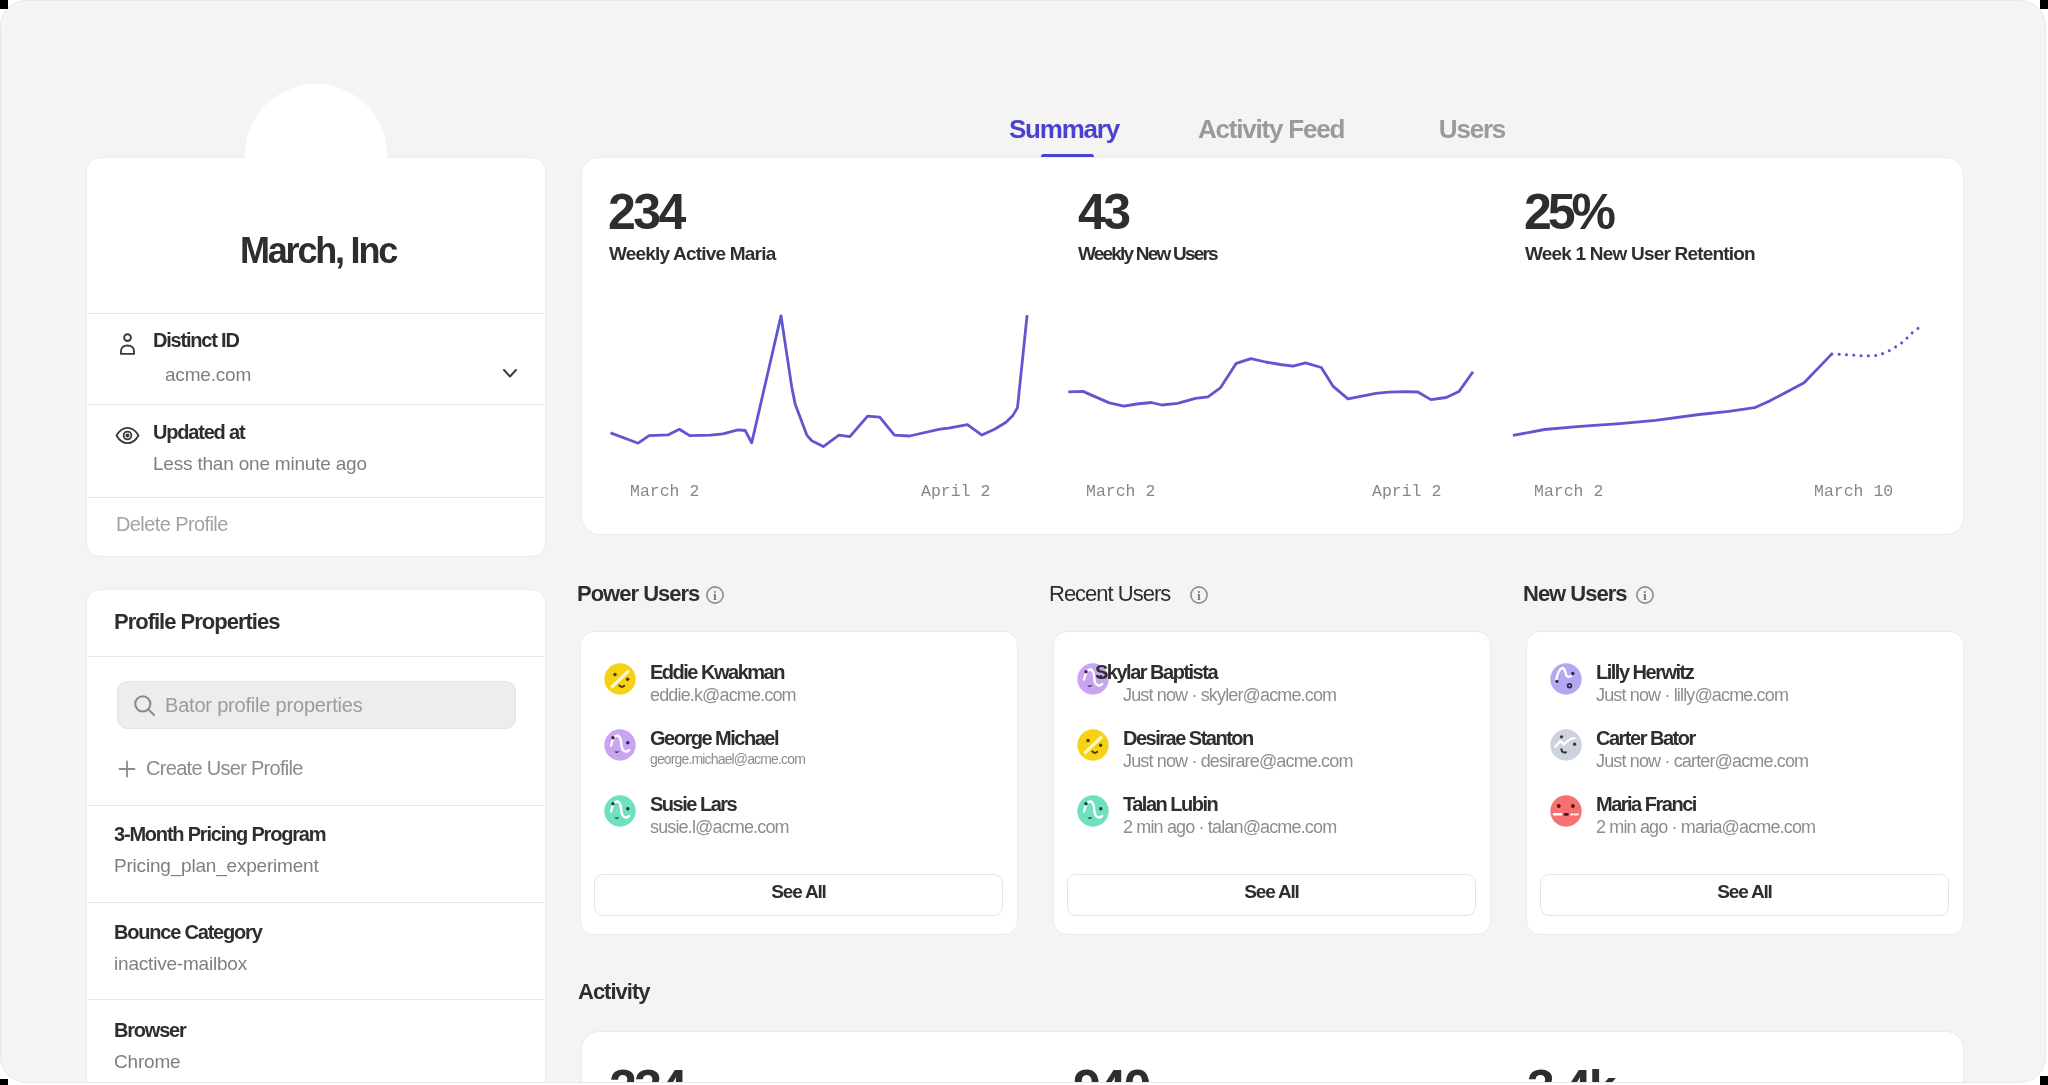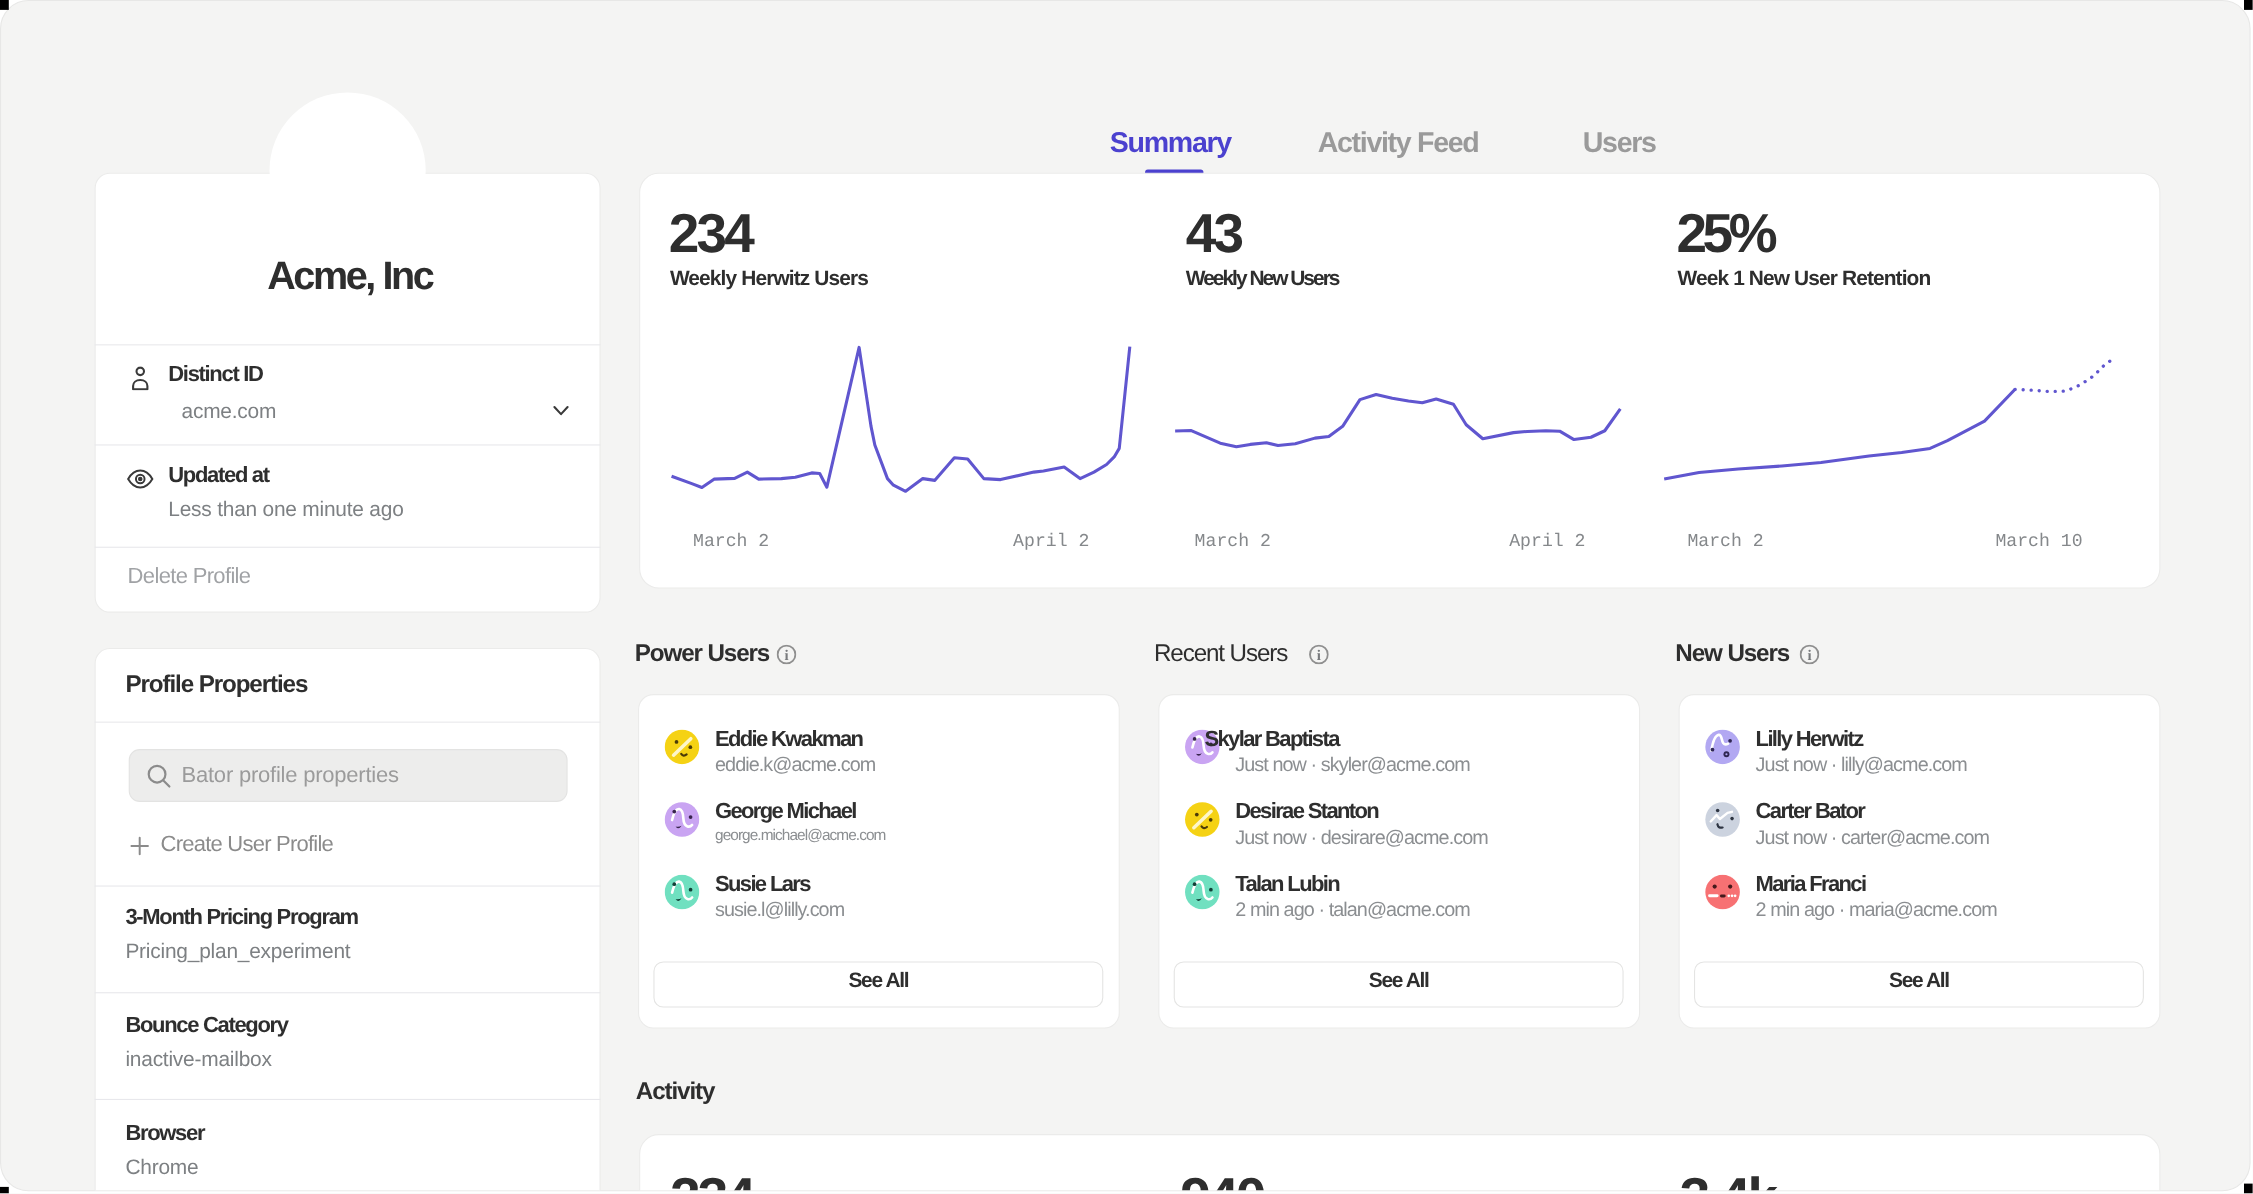--- a/index.html
+++ b/index.html
@@ -15,21 +15,21 @@
   .egray{color:#8b8e91;}
   svg{display:block;}
   .corner{position:absolute;width:8px;height:9px;background:#000;}
 </style>
 </head>
 <body>
 <div class="panel">
 
   <div class="card" style="left:85px;top:156px;width:460px;height:400px;"></div>
   <div class="abs" style="left:244px;top:83px;width:142px;height:142px;border-radius:50%;background:#fff;"></div>
-  <div class="abs dark" style="left:87px;top:229px;width:460px;text-align:center;font-size:36px;font-weight:bold;letter-spacing:-2.2px;">Acme, Inc</div>
+  <div class="abs dark" style="left:87px;top:229px;width:460px;text-align:center;font-size:36px;font-weight:bold;letter-spacing:-2.2px;">March, Inc</div>
   <div class="divider" style="left:85px;width:460px;top:312px;"></div>
 
   <svg class="abs" style="left:118px;top:332px;" width="17" height="22" viewBox="0 0 17 22" fill="none" stroke="#3a3a3a" stroke-width="1.9" stroke-linejoin="round">
     <circle cx="8.5" cy="4.6" r="3.4"></circle>
     <path d="M2 20.9 V18 C2 14.7 4.6 12.5 8.5 12.5 C12.4 12.5 15 14.7 15 18 V20.9 Z"></path>
   </svg>
   <div class="abs dark" style="left:152px;top:328px;font-size:20px;font-weight:bold;letter-spacing:-1.2px;">Distinct ID</div>
   <div class="abs gray" style="left:152px;top:363px;font-size:19px;letter-spacing:-0.2px;margin-left:12px;">acme.com</div>
   <svg class="abs" style="left:501px;top:366px;" width="16" height="12" viewBox="0 0 16 12" fill="none" stroke="#3a3a3a" stroke-width="1.9" stroke-linecap="round" stroke-linejoin="round">
     <path d="M2 3 L8 9.5 L14 3"></path>
@@ -69,21 +69,21 @@
   <div class="abs dark" style="left:113px;top:1018px;font-size:20px;font-weight:bold;letter-spacing:-1.2px;">Browser</div>
   <div class="abs gray" style="left:113px;top:1050px;font-size:19px;letter-spacing:-0.2px;">Chrome</div>
 
   <div class="abs" style="left:963px;top:113px;width:200px;text-align:center;font-size:26px;font-weight:bold;letter-spacing:-1.2px;color:#4b41cf;">Summary</div>
   <div class="abs" style="left:1170px;top:113px;width:200px;text-align:center;font-size:26px;font-weight:bold;letter-spacing:-1.2px;color:#9a9a9a;">Activity Feed</div>
   <div class="abs" style="left:1371px;top:113px;width:200px;text-align:center;font-size:26px;font-weight:bold;letter-spacing:-1.2px;color:#9a9a9a;">Users</div>
   <div class="abs" style="left:1040px;top:153px;width:53px;height:5px;border-radius:3px;background:#4b41cf;"></div>
 
   <div class="card" style="left:580px;top:156px;width:1383px;height:378px;border-radius:18px;"></div>
   <div class="abs dark" style="left:607px;top:182px;font-size:50px;font-weight:bold;letter-spacing:-2.6px;">234</div>
-  <div class="abs dark" style="left:608px;top:242px;font-size:19px;font-weight:bold;letter-spacing:-0.8px;">Weekly Herwitz Users</div>
+  <div class="abs dark" style="left:608px;top:242px;font-size:19px;font-weight:bold;letter-spacing:-0.8px;">Weekly Active Maria</div>
   <div class="abs dark" style="left:1077px;top:182px;font-size:50px;font-weight:bold;letter-spacing:-2.6px;">43</div>
   <div class="abs dark" style="left:1077px;top:242px;font-size:19px;font-weight:bold;letter-spacing:-1.8px;">Weekly New Users</div>
   <div class="abs dark" style="left:1523px;top:182px;font-size:50px;font-weight:bold;letter-spacing:-4px;">25%</div>
   <div class="abs dark" style="left:1524px;top:242px;font-size:19px;font-weight:bold;letter-spacing:-0.8px;">Week 1 New User Retention</div>
 
   <svg class="abs" style="left:600px;top:305px;" width="440" height="150" viewBox="600 305 440 150" fill="none" stroke="#6056cf" stroke-width="2.8" stroke-linejoin="round">
     <polyline points="609.5,431.9 627.9,438.7 637.1,442.2 648.1,434.6 666.9,433.9 678.4,428.2 688.7,434.6 709.3,434.1 722,432.8 736.9,428.9 744.2,429.5 750.7,441.9 780,314.8 790.8,386.4 794.3,403.6 805.8,434.1 810.8,439.7 822.3,445.6 837.9,434.1 848.9,435.7 866.6,415.1 878.7,416.2 893.4,434.1 908.6,435 938.9,428.2 947.6,427.2 966.4,423.6 980.9,434.1 993.5,428.2 1005,421.3 1011.9,414.4 1016.5,406.6 1026.1,314.1"></polyline>
   </svg>
   <svg class="abs" style="left:1060px;top:350px;" width="420" height="110" viewBox="1060 350 420 110" fill="none" stroke="#6056cf" stroke-width="2.8" stroke-linejoin="round">
     <polyline points="1067.3,390.8 1082,390.4 1108.3,401.9 1123,405.1 1135.6,403 1150.3,401.5 1160.8,404 1176.5,402.4 1194.4,397.3 1207,395.8 1219.6,386.6 1235.3,362.3 1250,357.6 1264.7,361 1279.4,363.5 1292,365.2 1304.6,361.8 1320.3,366.5 1331.9,385.1 1347,397.9 1374.9,392.3 1387.5,391.2 1404.3,390.6 1416.9,391 1429.9,398.6 1445.3,396.5 1457.9,390.6 1472,370.7"></polyline>
@@ -136,21 +136,21 @@
   <div class="abs dark" style="left:649px;top:726px;font-size:20px;font-weight:bold;letter-spacing:-1.5px;">George Michael</div>
   <div class="abs egray" style="left:649px;top:750px;font-size:14px;letter-spacing:-0.85px;">george.michael@acme.com</div>
   <svg class="abs" style="left:603px;top:794px;" width="32" height="32" viewBox="0 0 32 32">
       <circle cx="16" cy="16" r="15.7" fill="#70e0c0"></circle>
       <path d="M7 16.5 C8.5 10 11 6 13.5 6.5 C16 7 17 11 17.2 14.8 C17.4 18.5 18.5 21.5 21 22.3 C22.7 22.8 24.2 22.1 25.2 20.9" stroke="#fff" stroke-width="2.4" fill="none" stroke-linecap="round"></path>
       <circle cx="9" cy="8.8" r="1.7" fill="#123f37"></circle>
       <circle cx="23.8" cy="13.8" r="1.7" fill="#123f37"></circle>
       <path d="M10.2 22.3 Q12.8 26 15.6 21.7 Q13 23 10.2 22.3 Z" fill="#123f37"></path>
     </svg>
   <div class="abs dark" style="left:649px;top:792px;font-size:20px;font-weight:bold;letter-spacing:-1.5px;">Susie Lars</div>
-  <div class="abs egray" style="left:649px;top:816px;font-size:18px;letter-spacing:-0.85px;">susie.l@lilly.com</div>
+  <div class="abs egray" style="left:649px;top:816px;font-size:18px;letter-spacing:-0.85px;">susie.l@acme.com</div>
   <div class="abs" style="left:593px;top:873px;width:409px;height:42px;background:#fff;border:1px solid #e4e4e3;border-radius:9px;box-sizing:border-box;text-align:center;line-height:34px;font-size:19px;font-weight:bold;letter-spacing:-1.2px;color:#2e2e2e;">See All</div>
 
   <div class="card" style="left:1052px;top:630px;width:438px;height:304px;"></div>
   <svg class="abs" style="left:1076px;top:662px;" width="32" height="32" viewBox="0 0 32 32">
       <circle cx="16" cy="16" r="15.7" fill="#c9a4f2"></circle>
       <path d="M7 16.5 C8.5 10 11 6 13.5 6.5 C16 7 17 11 17.2 14.8 C17.4 18.5 18.5 21.5 21 22.3 C22.7 22.8 24.2 22.1 25.2 20.9" stroke="#fff" stroke-width="2.4" fill="none" stroke-linecap="round"></path>
       <circle cx="9" cy="8.8" r="1.7" fill="#38254d"></circle>
       <circle cx="23.8" cy="13.8" r="1.7" fill="#38254d"></circle>
       <path d="M10.2 22.3 Q12.8 26 15.6 21.7 Q13 23 10.2 22.3 Z" fill="#38254d"></path>
     </svg>

